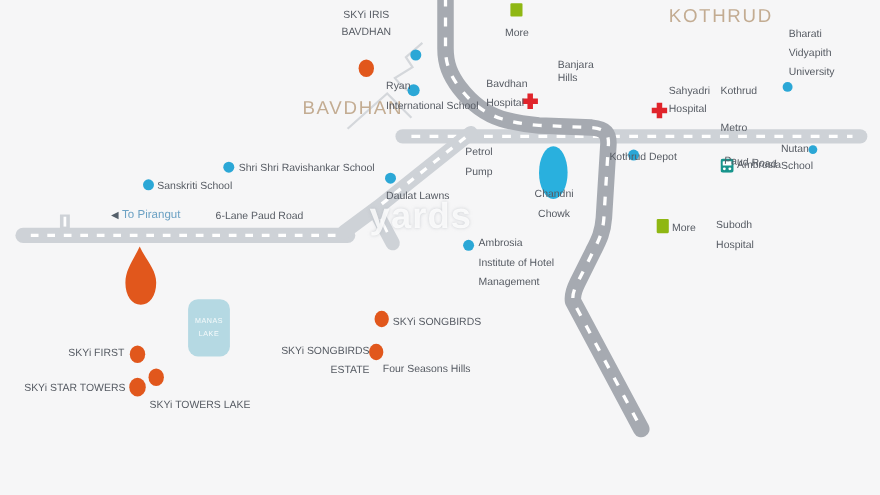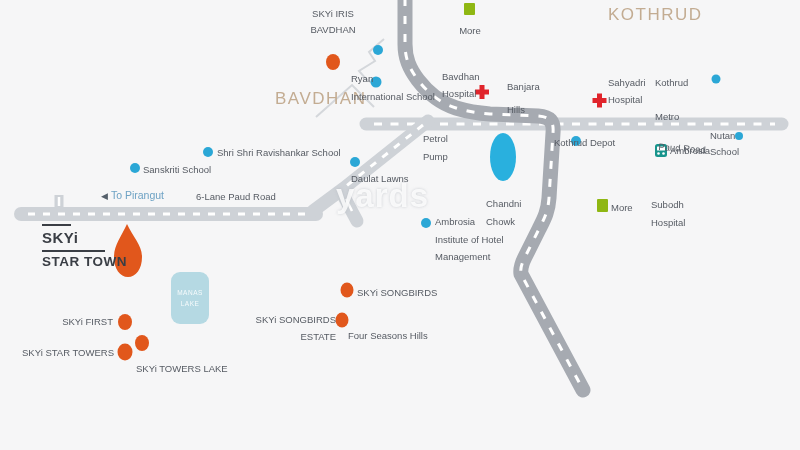--- a/index.html
+++ b/index.html
@@ -83,22 +83,25 @@
   <div class="lbl region" style="left:275px;top:90px;">BAVDHAN</div>
   <div class="lbl region" style="left:608px;top:6px;">KOTHRUD</div>
 
   <div class="lbl ctr" style="left:303px;top:6px;width:60px;line-height:16px;">SKYi IRIS
 BAVDHAN</div>
   <div class="lbl" style="left:351px;top:70px;line-height:18px;">Ryan
 International School</div>
   <div class="lbl ctr" style="left:453px;top:22px;width:34px;">More</div>
   <div class="lbl" style="left:442px;top:68px;">Bavdhan
 Hospital</div>
-  <div class="lbl" style="left:507px;top:75px;line-height:23px;">Banjara
+  <div class="lbl" style="left:507px;top:54px;line-height:12px;">Banjara
 Hills</div>
+  <div class="lbl" style="left:717px;top:23px;">Bharati
+Vidyapith
+University</div>
   <div class="lbl" style="left:608px;top:75px;line-height:16.5px;">Sahyadri
 Hospital</div>
 
   <div class="lbl" style="left:655px;top:57px;">
     <div>Kothrud</div>
     <div>Metro</div>
     <div class="metro-row">
       <svg width="12" height="13">
         <rect x="0" y="0" width="12" height="13" rx="2.5" fill="#17948c"></rect>
         <rect x="2" y="2.5" width="8" height="4" rx="0.5" fill="#ffffff"></rect>
@@ -110,40 +113,34 @@
   </div>
 
   <div class="lbl" style="left:554px;top:134px;">Kothrud Depot</div>
   <div class="lbl paud-tilt" style="left:659px;top:138px;">Paud Road</div>
   <div class="lbl" style="left:710px;top:128px;line-height:15.5px;">Nutan
 School</div>
   <div class="lbl" style="left:611px;top:199px;">More</div>
   <div class="lbl" style="left:651px;top:196px;line-height:17.5px;">Subodh
 Hospital</div>
 
-  <div class="lbl" style="left:486px;top:195px;line-height:17.5px;">Chandni
+  <div class="lbl" style="left:486px;top:168px;line-height:17.5px;text-align:center;">Chandni
 Chowk</div>
   <div class="lbl" style="left:400px;top:130px;line-height:18px;margin-left:23px;">Petrol
 Pump</div>
   <div class="lbl" style="left:351px;top:170px;">Daulat Lawns</div>
   <div class="lbl" style="left:435px;top:213px;line-height:17.5px;">Ambrosia
 Institute of Hotel
 Management</div>
 
   <div class="lbl" style="left:217px;top:144px;">Shri Shri Ravishankar School</div>
   <div class="lbl" style="left:143px;top:161px;">Sanskriti School</div>
   <div class="lbl pirangut" style="left:101px;top:187px;"><span class="arr">◀</span><span>To Pirangut</span></div>
   <div class="lbl" style="left:196px;top:188px;">6-Lane Paud Road</div>
 
-  <div id="logo">
-    <div class="rule1"></div>
-    <div class="l1">SKYi</div>
-    <div class="rule2"></div>
-    <div class="l2">STAR TOWN</div>
-  </div>
 
   <div id="lake">
     <div class="t">MANAS
 LAKE</div>
   </div>
 
   <div class="lbl rgt" style="right:687px;top:313px;">SKYi FIRST</div>
   <div class="lbl rgt" style="right:686px;top:344px;">SKYi STAR TOWERS</div>
   <div class="lbl" style="left:136px;top:360px;">SKYi TOWERS LAKE</div>
   <div class="lbl" style="left:357px;top:284px;">SKYi SONGBIRDS</div>

